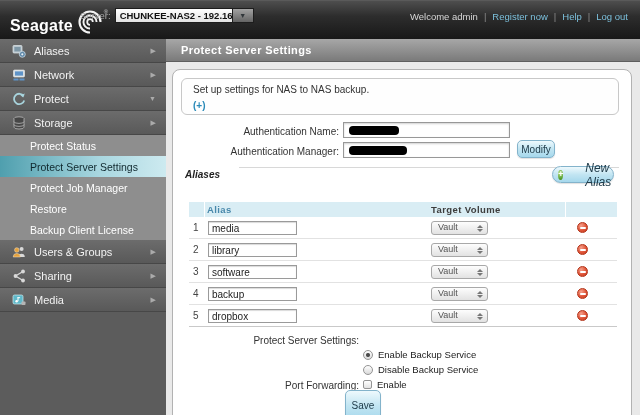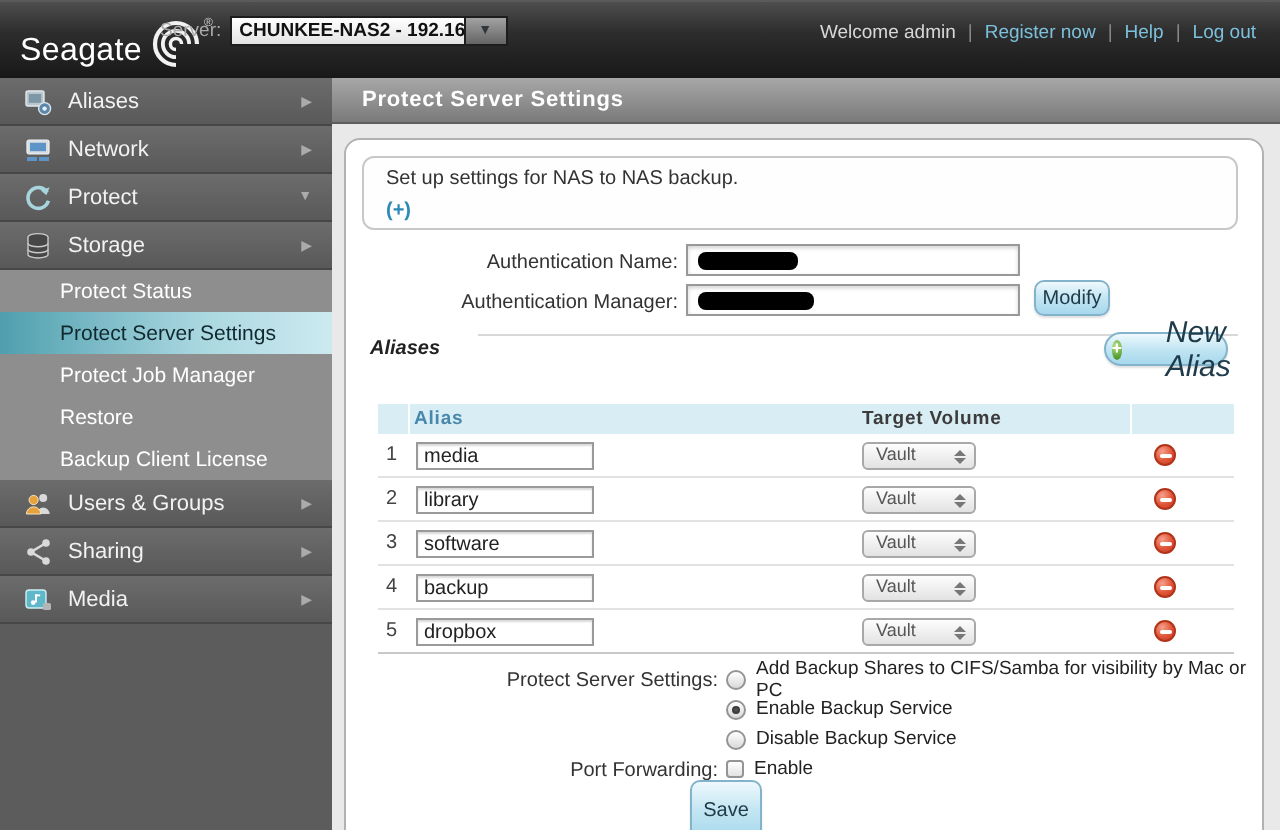--- a/index.html
+++ b/index.html
@@ -11,21 +11,21 @@
   }
   a { text-decoration:none; }
 
   
   .topbar {
     position:absolute; left:0; top:0; width:640px; height:39px;
     background:linear-gradient(180deg,#4e4e4e 0%,#2d2d2d 40%,#181818 100%);
     border-top:1px solid #5a5a5a;
   }
   .logo { position:absolute; left:10px; top:7px; display:flex; align-items:center; }
-  .logo-text { font-size:16px; font-weight:normal; color:#fff; letter-spacing:.2px; margin-top:8px; }
+  .logo-text { font-size:16px; font-weight:bold; color:#fff; letter-spacing:.2px; margin-top:8px; }
   .logo-swirl { margin-left:3px; width:28px; height:28px; }
   .logo-reg { color:#cfcfcf; font-size:6px; align-self:flex-start; margin-top:1px; }
 
   .server-group { position:absolute; left:80px; top:7px; display:flex; align-items:center; }
   .server-label { color:#a9a9a9; font-size:9.5px; margin-right:4px; }
   .server-box { display:flex; height:15px; cursor:pointer; }
   .server-value {
     background:linear-gradient(#ffffff,#e3e3e3); border:1px solid #1d1d1d;
     font-size:9.5px; font-weight:bold; color:#111; padding:0 4px; line-height:13px; width:118px;
     white-space:nowrap; overflow:hidden;
@@ -90,21 +90,21 @@
     background:linear-gradient(#eef9fd,#c2e5f2 50%,#a6d8ec);
     border:1px solid #83b3cb; border-radius:5px; color:#203c4a; font-size:10px;
     display:flex; align-items:center; justify-content:center;
     box-shadow:0 1px 1px rgba(0,0,0,.12); cursor:pointer;
   }
   .modify-btn { left:344px; top:70px; width:38px; height:18px; }
 
   .sep-line { left:66px; top:97px; width:380px; height:1px; background:#d8d8d8; }
   .aliases-label { left:12px; top:99px; font-size:10px; font-style:italic; font-weight:bold; color:#222; }
   .new-alias-btn { left:379px; top:96px; width:62px; height:17px; border-radius:9px;
-    justify-content:center; padding-left:5px; gap:22px; font-style:italic; font-size:15px; }
+    justify-content:center; padding-left:5px; gap:22px; font-style:italic; font-size:12px; }
   .plus-ico { width:10px; height:10px; border-radius:50%;
     background:radial-gradient(circle at 35% 30%,#b9e08b,#58a232 70%,#47891f);
     color:#fff; font-size:9px; font-weight:bold; line-height:9px; text-align:center; }
   .plus-ico::after { content:"+"; }
 
   
   .alias-table { left:16px; top:132px; width:428px; }
   .t-header { position:relative; height:15px; background:#d9edf4; }
   .t-header .hgap { position:absolute; top:0; width:1px; height:15px; background:#fff; }
   .hgap.g1 { left:15px; } .hgap.g2 { left:376px; }
@@ -380,24 +380,20 @@
               <i class="up"></i>
               <i class="dn"></i>
             </span>
         </div>
         <span class="del-ico"></span>
       </div>
     </div>
 
     <div class="settings-label lbl-pss">Protect Server Settings:</div>
 
-    <div class="opt-row opt1">
-      <span class="radio"></span>
-      <span>Add Backup Shares to CIFS/Samba for visibility by Mac or PC</span>
-    </div>
     <div class="opt-row opt2">
       <span class="radio on"></span>
       <span>Enable Backup Service</span>
     </div>
     <div class="opt-row opt3">
       <span class="radio"></span>
       <span>Disable Backup Service</span>
     </div>
 
     <div class="settings-label lbl-pf">Port Forwarding:</div>

